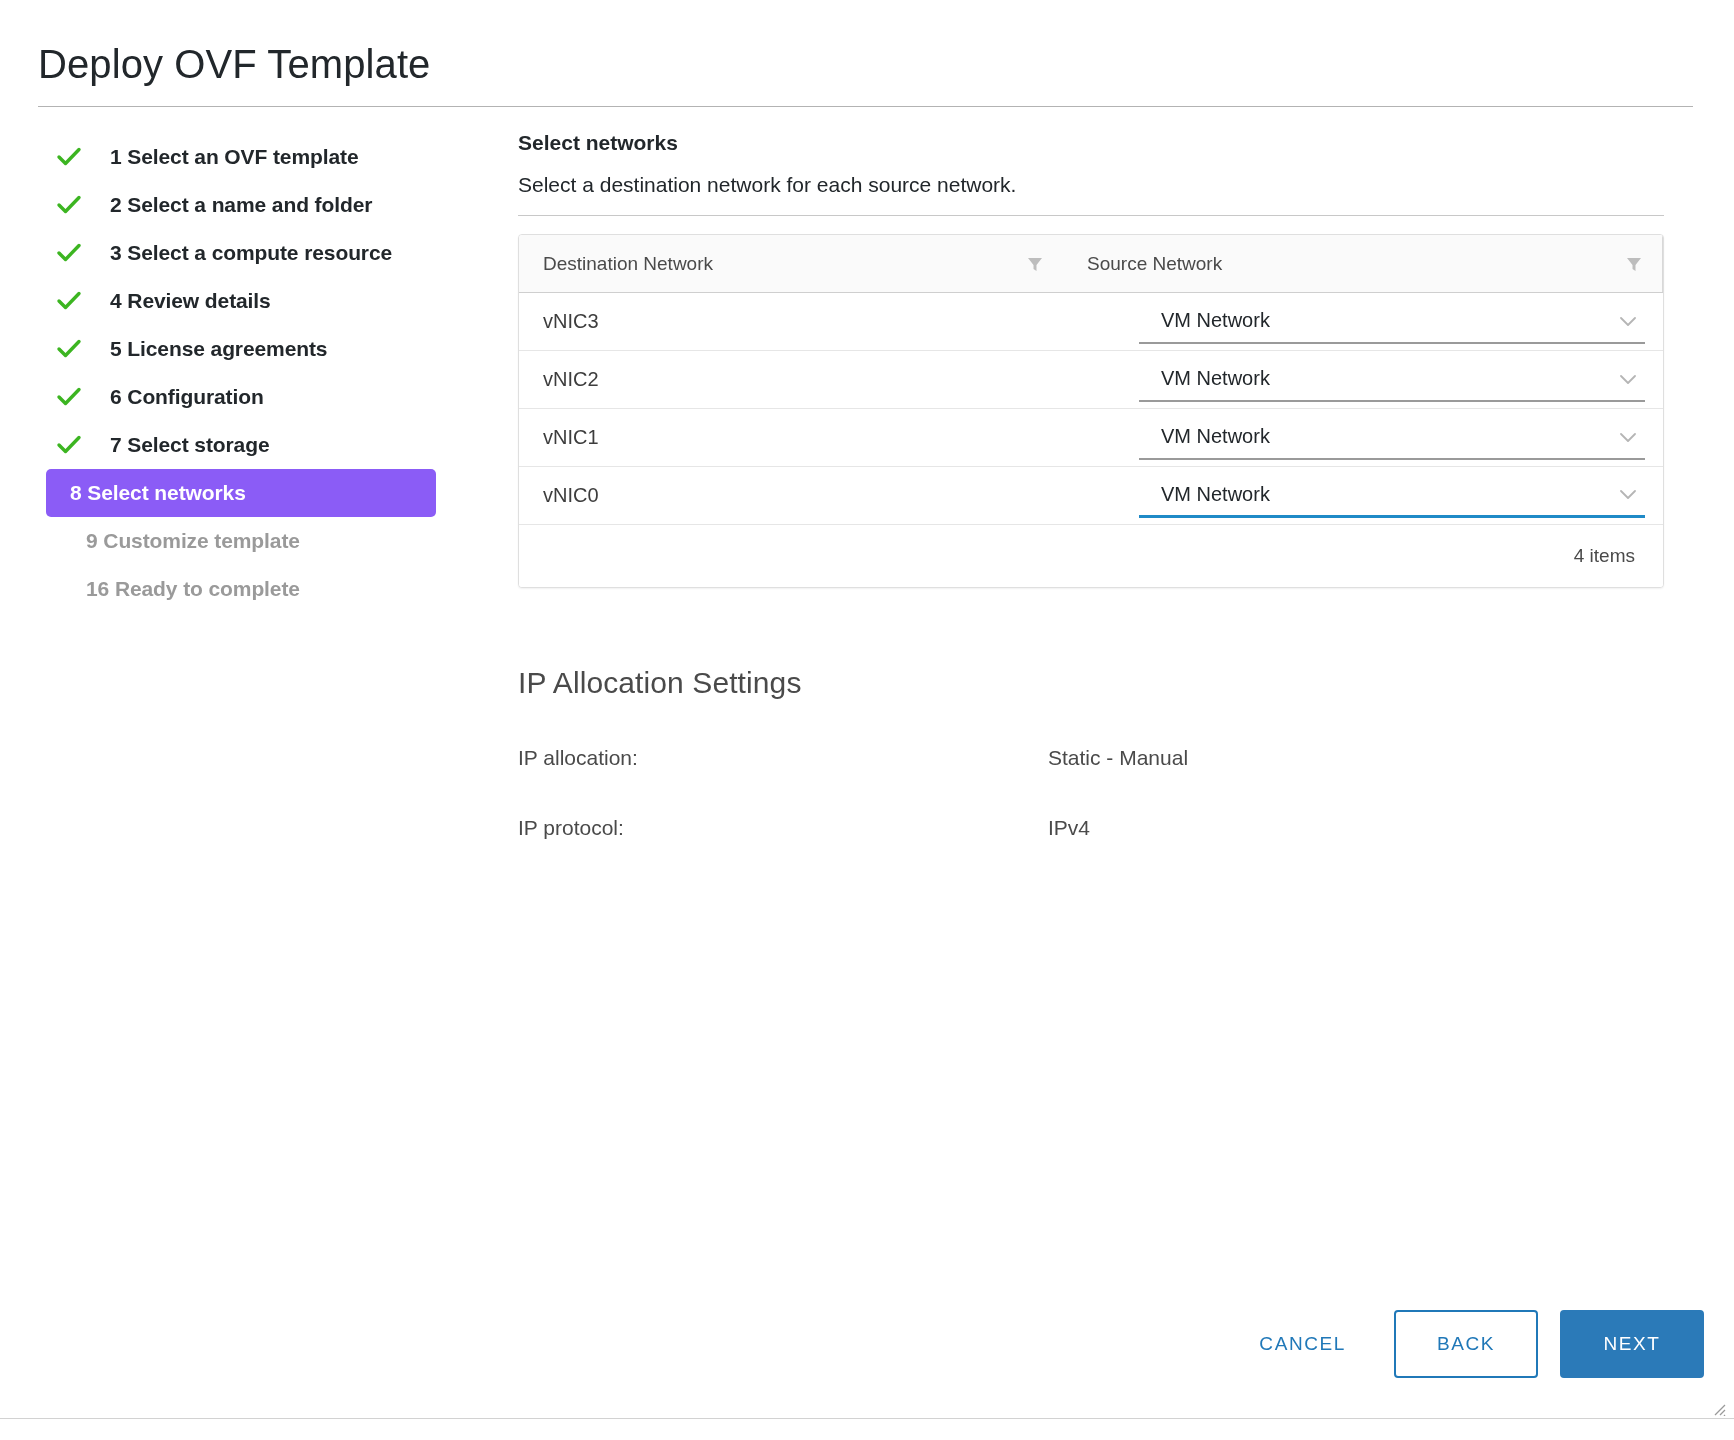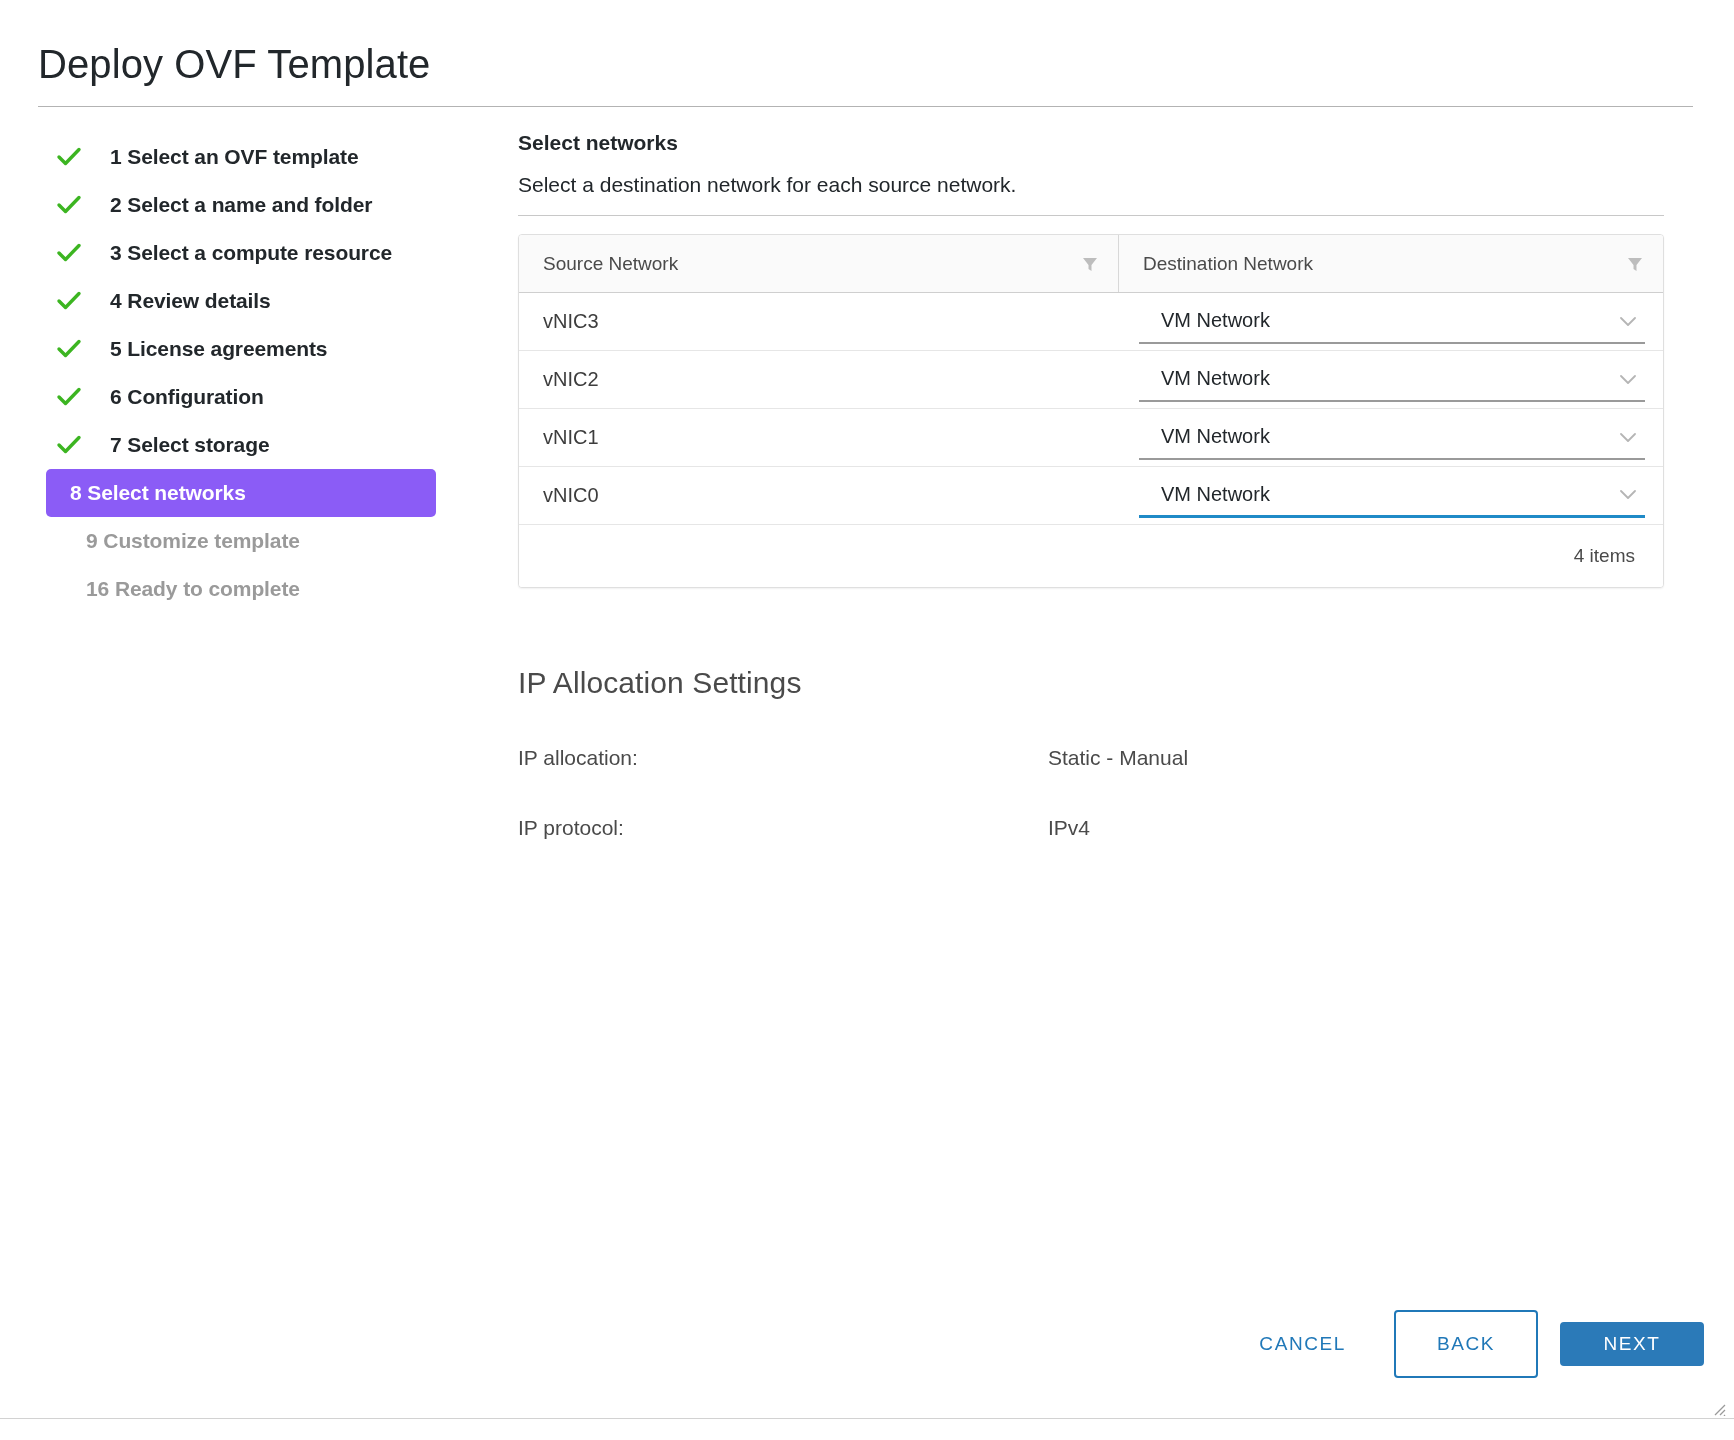--- a/index.html
+++ b/index.html
@@ -242,21 +242,21 @@
     border: 2px solid #2078b8;
     color: #2078b8;
     height: 68px;
     min-width: 144px;
     margin-left: 22px;
   }
   .btn-solid {
     background: #2b7ab8;
     border: 2px solid #2b7ab8;
     color: #ffffff;
-    height: 44px;
+    height: 68px;
     min-width: 144px;
     margin-left: 22px;
   }
 
   
   .bottom-strip {
     position: absolute;
     left: 0;
     bottom: 0;
     width: 1734px;
@@ -365,30 +365,30 @@
 
     <section class="main">
 
       <h2 class="section-title">Select networks</h2>
       <p class="section-sub">Select a destination network for each source network.</p>
       <div class="sub-rule"></div>
 
       <div class="datagrid">
 
         <div class="dg-head">
-          <div class="dg-col src">
-            <span class="col-text">Source Network</span>
+          <div class="dg-col dst">
+            <span class="col-text">Destination Network</span>
             <span>
               <svg class="filter-icon" width="20" height="20" viewBox="0 0 20 20">
                   <path d="M3 4 H17 L11.5 11 V17 L8.5 15 V11 Z" fill="#8c8c8c"></path>
                 </svg>
             </span>
           </div>
-          <div class="dg-col dst">
-            <span class="col-text">Destination Network</span>
+          <div class="dg-col src">
+            <span class="col-text">Source Network</span>
             <span>
               <svg class="filter-icon" width="20" height="20" viewBox="0 0 20 20">
                   <path d="M3 4 H17 L11.5 11 V17 L8.5 15 V11 Z" fill="#8c8c8c"></path>
                 </svg>
             </span>
           </div>
         </div>
 
         <div class="dg-row">
           <div class="dg-cell src">vNIC3</div>

